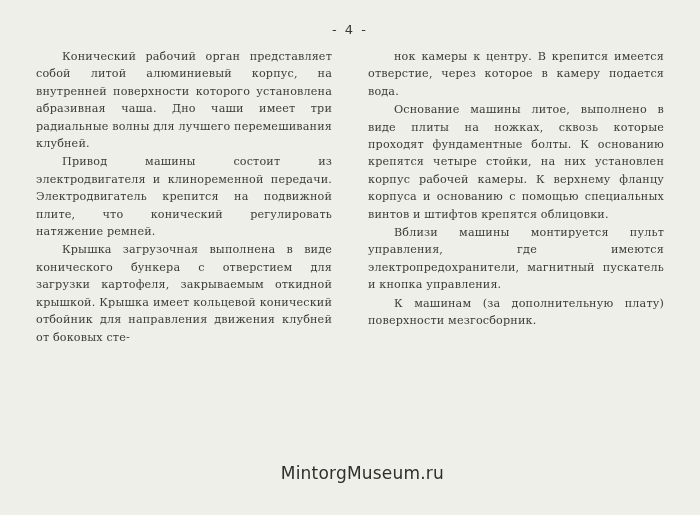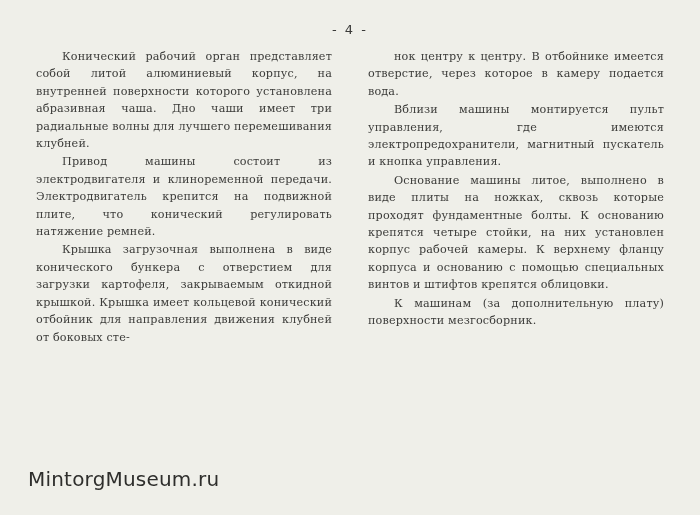--- a/index.html
+++ b/index.html
@@ -66,46 +66,47 @@
     font-style: italic;
     font-size: 29px;
     color: #d4261f;
     letter-spacing: 0.5px;
     line-height: 32px;
     margin: 0;
     white-space: nowrap;
   }
   .logo-sub {
     font-family: "DejaVu Sans", sans-serif;
-    font-size: 20px;
+    font-size: 17px;
     color: #2e2e2c;
     letter-spacing: 0.2px;
-    margin: 4px 0 0 4px;
+    margin: 4px 0 8px 4px;
     white-space: nowrap;
+    text-align: right;
   }
 </style>
 </head>
 <body>
 
 <div class="page">
 
   <div class="page-number">- 4 -</div>
 
   <div class="columns">
 
     <div class="column">
       <p class="para">Конический рабочий орган представляет собой литой алюминиевый корпус, на внутренней поверхности которого установлена абразивная чаша. Дно чаши имеет три радиальные волны для лучшего перемешивания клубней.</p>
       <p class="para">Привод машины состоит из электродвигателя и клиноременной передачи. Электродвигатель крепится на подвижной плите, что конический регулировать натяжение ремней.</p>
       <p class="para">Крышка загрузочная выполнена в виде конического бункера с отверстием для загрузки картофеля, закрываемым откидной крышкой. Крышка имеет кольцевой конический отбойник для направления движения клубней от боковых сте-</p>
     </div>
 
     <div class="column">
-      <p class="para">нок центру к центру. В отбойнике имеется отверстие, через которое в камеру подается вода.</p>
+      <p class="para">нок камеры к центру. В крепится имеется отверстие, через которое в камеру подается вода.</p>
+      <p class="para">Основание машины литое, выполнено в виде плиты на ножках, сквозь которые проходят фундаментные болты. К основанию крепятся четыре стойки, на них установлен корпус рабочей камеры. К верхнему фланцу корпуса и основанию с помощью специальных винтов и штифтов крепятся облицовки.</p>
       <p class="para">Вблизи машины монтируется пульт управления, где имеются электропредохранители, магнитный пускатель и кнопка управления.</p>
-      <p class="para">Основание машины литое, выполнено в виде плиты на ножках, сквозь которые проходят фундаментные болты. К основанию крепятся четыре стойки, на них установлен корпус рабочей камеры. К верхнему фланцу корпуса и основанию с помощью специальных винтов и штифтов крепятся облицовки.</p>
       <p class="para">К машинам (за дополнительную плату) поверхности мезгосборник.</p>
     </div>
 
   </div>
 
   <div class="logo-block">
     <div class="logo-sub">MintorgMuseum.ru</div>
   </div>
 
 </div>

